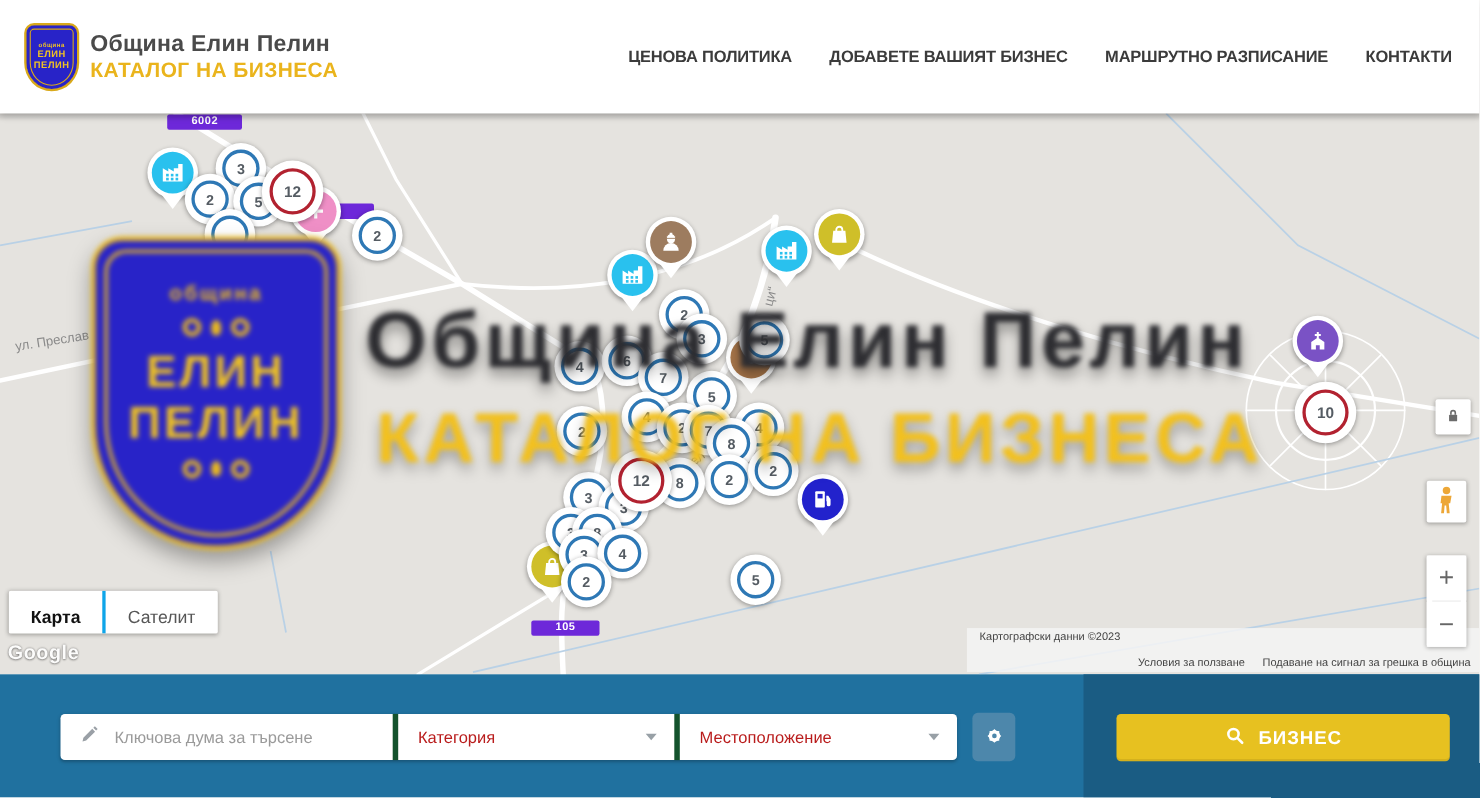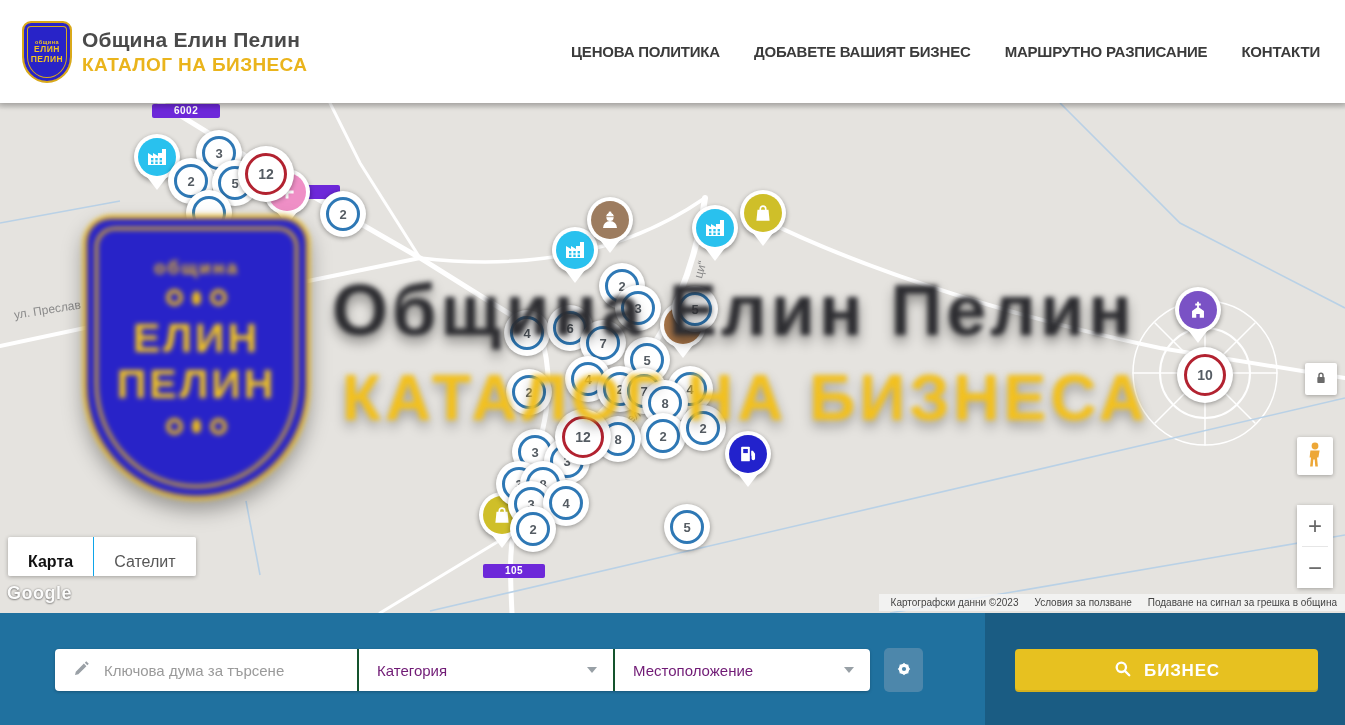--- a/index.html
+++ b/index.html
@@ -71,27 +71,27 @@
               letter-spacing:4px; white-space:nowrap; text-shadow:0 6px 12px rgba(0,0,0,.45); }
   .wm-sub { position:absolute; left:262px; top:158px; font-size:64px; font-weight:bold; color:#f2c01e;
             letter-spacing:4px; white-space:nowrap; text-shadow:0 6px 12px rgba(0,0,0,.35); }
 
   
   .maptype { position:absolute; left:8px; top:434px; z-index:40; display:flex;
              box-shadow:0 1px 4px rgba(0,0,0,.3); border-radius:2px; overflow:hidden; }
   .mt-btn { border:none; background:#fff; height:39px; padding:16px 20px; font-family:inherit;
             font-size:16px; color:#565656; cursor:pointer; }
   .mt-btn.active { font-weight:bold; color:#111; }
-  .mt-btn + .mt-btn { border-left:1px solid #0ea5e9; }
+  .mt-btn + .mt-btn { border-left:3px solid #0ea5e9; }
   .glogo { position:absolute; left:7px; top:480px; z-index:40; font-size:18px; font-weight:bold; color:#fff;
            letter-spacing:.5px; opacity:.9; cursor:pointer;
            text-shadow:0 0 2px rgba(0,0,0,.5), 0 1px 2px rgba(0,0,0,.35); }
   .attrib { position:absolute; right:0; bottom:2px; z-index:40; background:rgba(245,245,245,.85);
             font-size:10px; color:#444; display:flex; gap:16px; padding:3px 8px 3px 12px; }
-  .attr-link { cursor:pointer; }
+  .attr-link { cursor:pointer;margin-top:23px; }
   .lockbtn { position:absolute; left:1305px; top:260px; z-index:40; width:32px; height:32px; background:#fff;
              border:none; border-radius:2px; box-shadow:0 1px 4px rgba(0,0,0,.3);
              display:flex; align-items:center; justify-content:center; cursor:pointer; }
   .pegbtn { position:absolute; left:1297px; top:334px; z-index:40; width:36px; height:38px; background:#fff;
             border:none; border-radius:2px; box-shadow:0 1px 4px rgba(0,0,0,.3);
             display:flex; align-items:center; justify-content:center; cursor:grab; }
   .zoomctl { position:absolute; left:1297px; top:402px; z-index:40; width:36px; background:#fff;
              border-radius:2px; box-shadow:0 1px 4px rgba(0,0,0,.3); display:flex; flex-direction:column; }
   .zoomctl button { border:none; background:#fff; height:41px; font-size:24px; color:#666;
                     cursor:pointer; font-family:inherit; line-height:1; }
@@ -99,22 +99,22 @@
 
   
   .searchbar { position:relative; width:1345px; height:112px; background:#20719f; }
   .rightpanel { position:absolute; left:985px; top:0; width:360px; height:112px; background:#1a5c83; }
   .inputs { position:absolute; left:55px; top:36px; width:815px; height:42px; background:#fff;
             border-radius:4px; box-shadow:0 1px 3px rgba(0,0,0,.25); display:flex; align-items:stretch; }
   .seg { display:flex; align-items:center; }
   .seg-kw { width:302px; padding-left:17px; gap:13px; }
   .seg-kw input { border:none; outline:none; flex:1; font-family:inherit; font-size:15px; color:#555; min-width:0; }
   .seg-kw input::placeholder { color:#9a9a9a; }
-  .seg-sel { border-left:2px solid #14532d; padding:0 16px 0 18px; justify-content:space-between;
-             cursor:pointer; color:#701a75; font-size:15px; }
+  .seg-sel { border-left:5px solid #14532d; padding:0 16px 0 18px; justify-content:space-between;
+             cursor:pointer; color:#b91c1c; font-size:15px; }
   .seg-cat { width:256px; }
   .seg-loc { flex:1; }
   .caret { width:0; height:0; border-left:5px solid transparent; border-right:5px solid transparent;
            border-top:6px solid #98a0a6; }
   .gear { position:absolute; left:884px; top:35px; width:39px; height:44px; background:#4d87ab; border:none;
           border-radius:5px; display:flex; align-items:center; justify-content:center; cursor:pointer; }
   .searchbtn { position:absolute; left:1015px; top:36px; width:303px; height:43px; background:#e7c120;
                border:none; border-radius:4px; display:flex; align-items:center; justify-content:center;
                gap:11px; cursor:pointer; box-shadow:inset 0 -2px 0 rgba(0,0,0,.08); }
   .searchbtn .lbl { font-family:inherit; font-size:17px; font-weight:bold; color:#fff; letter-spacing:.8px; }

